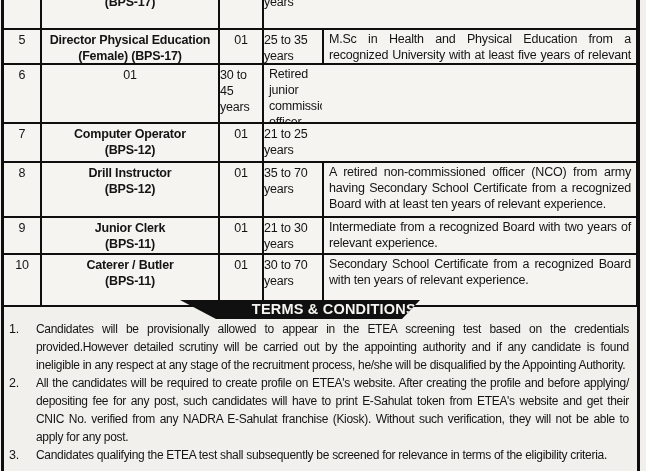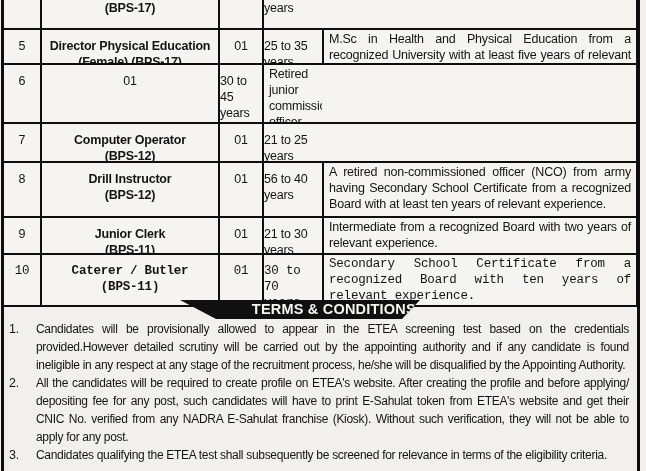--- a/index.html
+++ b/index.html
@@ -32,21 +32,21 @@
   .t-row{
     display:grid;
     grid-template-columns:36px 178px 44px 60px 1fr;
     box-sizing:border-box;
     overflow:hidden;
   }
   .t-row + .t-row{border-top:2px solid #0e0e0e;}
   .t-row > div{
     box-sizing:border-box;
     overflow:hidden;
-    padding-top:8px;
+    padding-top:2px;
     font-size:12.5px;
     line-height:16px;
     letter-spacing:-0.2px;
   }
   .t-row > div + div{border-left:2px solid #0e0e0e;}
   .c-sno{text-align:center;font-weight:400;}
   .c-pos{text-align:center;font-weight:700;white-space:pre-line;padding:2px 3px 0 3px;}
   .c-num{text-align:center;}
   .c-age{text-align:left;white-space:pre-line;}
   .c-qual{
@@ -55,21 +55,21 @@
     font-size:12px;
     line-height:16.5px;
   }
   .row-partial{height:28px;}
   .row-partial .clip{margin-top:-8px;}
   .row-5{height:35px;}
   .row-6{height:59px;}
   .row-7{height:39px;}
   .row-8{height:55px;}
   .row-9{height:37px;}
-  .row-10{height:52px;font-family:Liberation Mono, monospace;}
+  .row-10{height:52px;}
 
   
   .terms{
     position:absolute;left:4px;top:293px;width:633px;
     box-sizing:border-box;
     padding:0 8px 0 0;
   }
   .terms-banner{
     margin:7px 0 0 176px;
     width:240px;height:19px;
@@ -142,21 +142,21 @@
       <div class="c-num">01</div>
       <div class="c-age">21 to 25
 years</div>
     </div>
 
     <div class="t-row row-8">
       <div class="c-sno">8</div>
       <div class="c-pos">Drill Instructor
 (BPS-12)</div>
       <div class="c-num">01</div>
-      <div class="c-age">56 to 40
+      <div class="c-age">35 to 70
 years</div>
       <div class="c-qual">A retired non-commissioned officer (NCO) from army having Secondary School Certificate from a recognized Board with at least ten years of relevant experience.</div>
     </div>
 
     <div class="t-row row-9">
       <div class="c-sno">9</div>
       <div class="c-pos">Junior Clerk
 (BPS-11)</div>
       <div class="c-num">01</div>
       <div class="c-age">21 to 30

